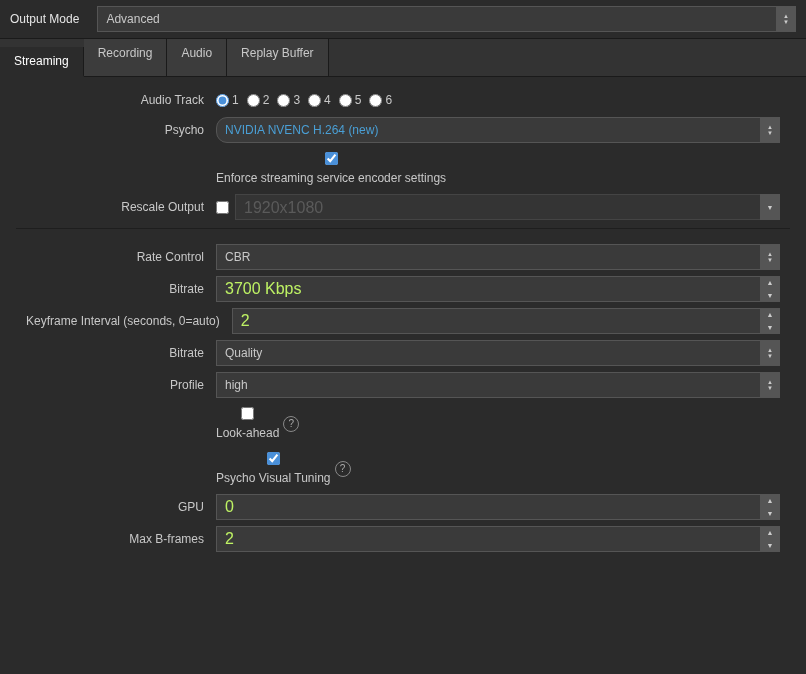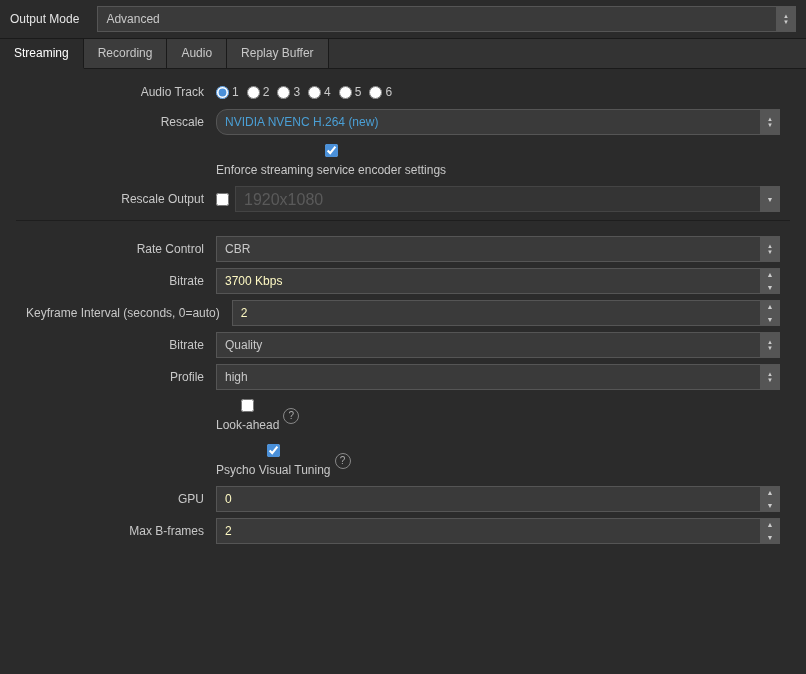--- a/index.html
+++ b/index.html
@@ -93,20 +93,21 @@
       border-right: 1px solid #1a1a1a;
       background: #3c3c3c;
       user-select: none;
     }
 
     .tab.active {
       background: #2b2b2b;
       color: #ffffff;
       border-bottom: 2px solid #2b2b2b;
       margin-bottom: -1px;
+      margin-top: 8px;
     }
 
     .content {
       padding: 10px 16px;
       background: #2b2b2b;
     }
 
     .form-row {
       display: flex;
       align-items: center;
@@ -249,22 +250,22 @@
     .spin-wrapper {
       flex: 1;
       position: relative;
       display: flex;
     }
 
     .spin-input {
       flex: 1;
       background: #3a3a3a;
       border: 1px solid #555;
-      color: #fef9c3;
-      font-size: 12px;
+      color: #bef264;
+      font-size: 16px;
       padding: 3px 8px;
       height: 26px;
       outline: none;
       padding-right: 22px;
     }
 
     .spin-arrows {
       position: absolute;
       right: 0;
       top: 0;
@@ -373,21 +374,21 @@
         </label>
         <label class="radio-item">
           <input type="radio" name="audioTrack" style=""> 
             <span>6</span>
         </label>
       </div>
     </div>
   </div>
 
   <div class="form-row">
-    <div class="form-label">Rescale</div>
+    <div class="form-label">Psycho</div>
     <div class="form-field">
       <div class="encoder-wrapper">
         <select class="encoder-select">
           <option style="color:#4a9fd5;">NVIDIA NVENC H.264 (new)</option>
         </select>
         <div class="select-arrow"></div>
       </div>
     </div>
   </div>
 

